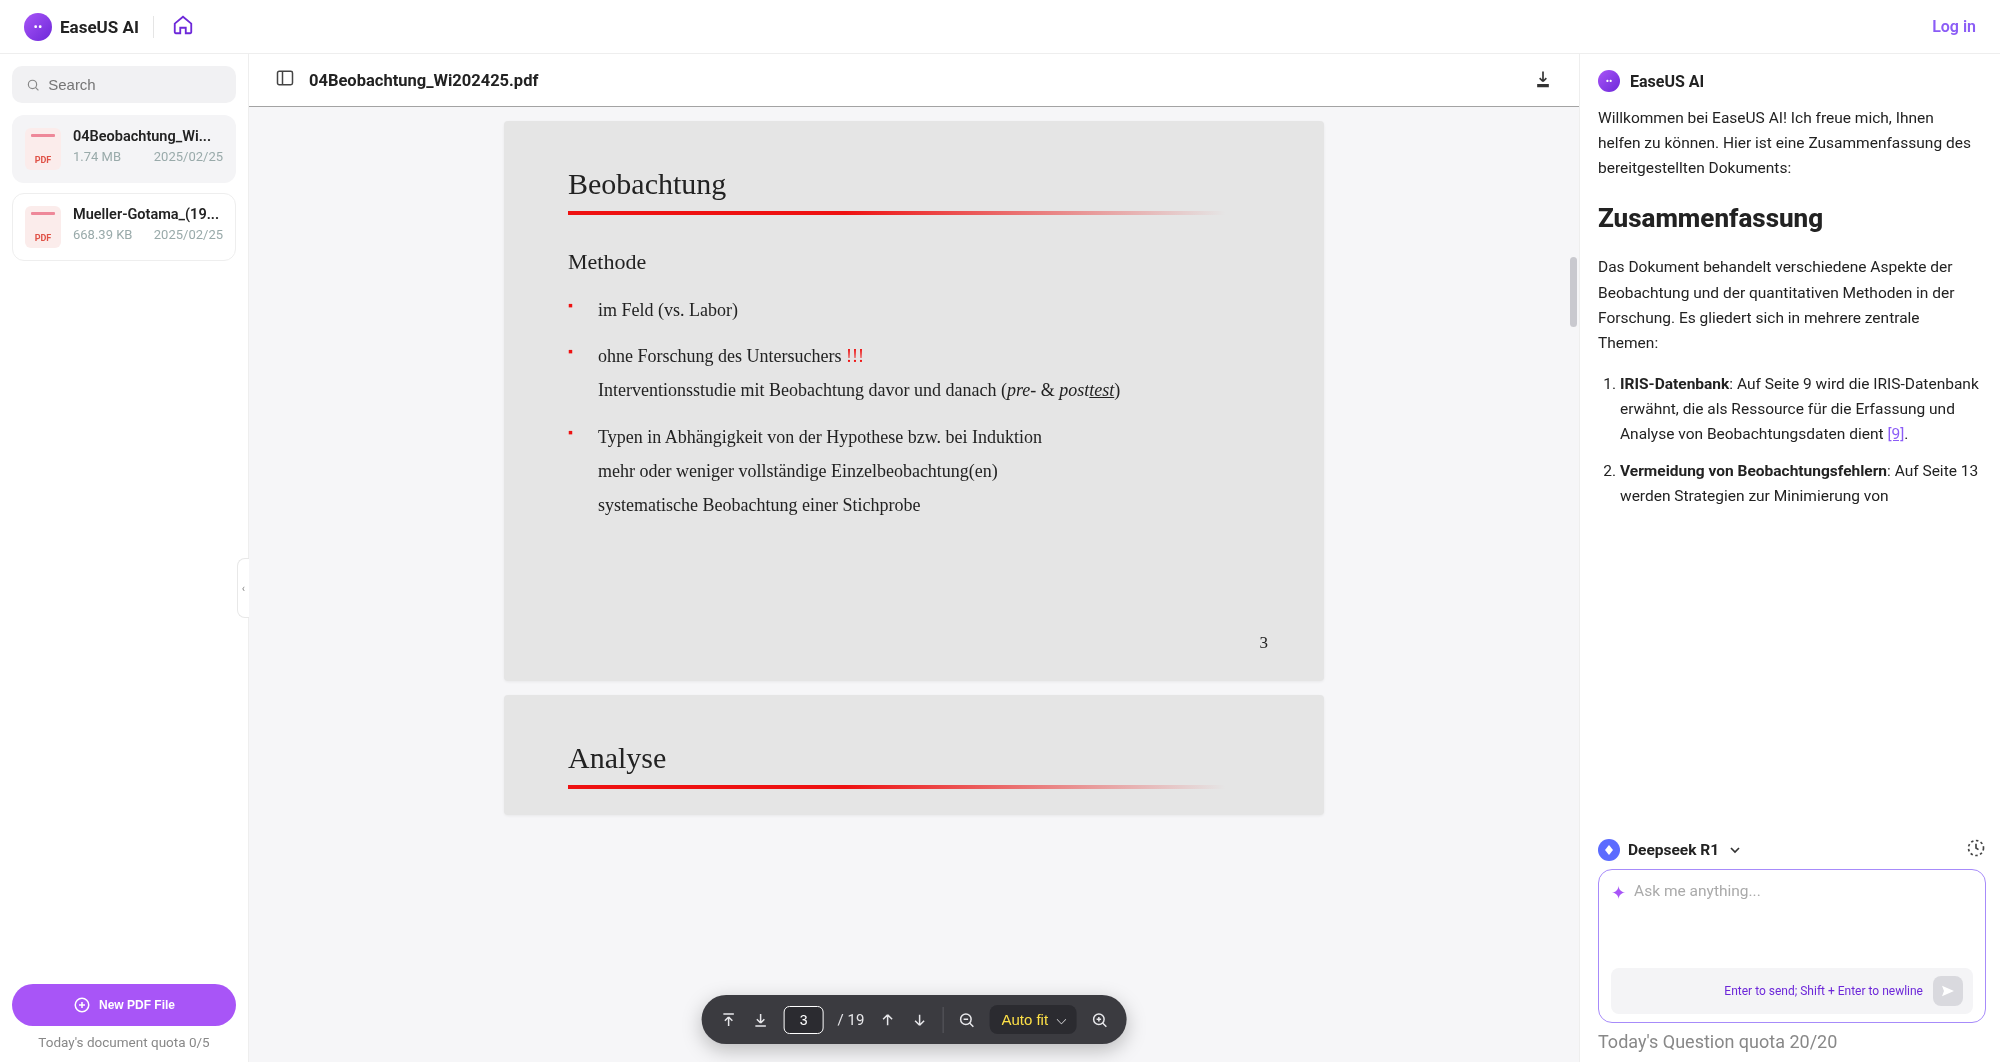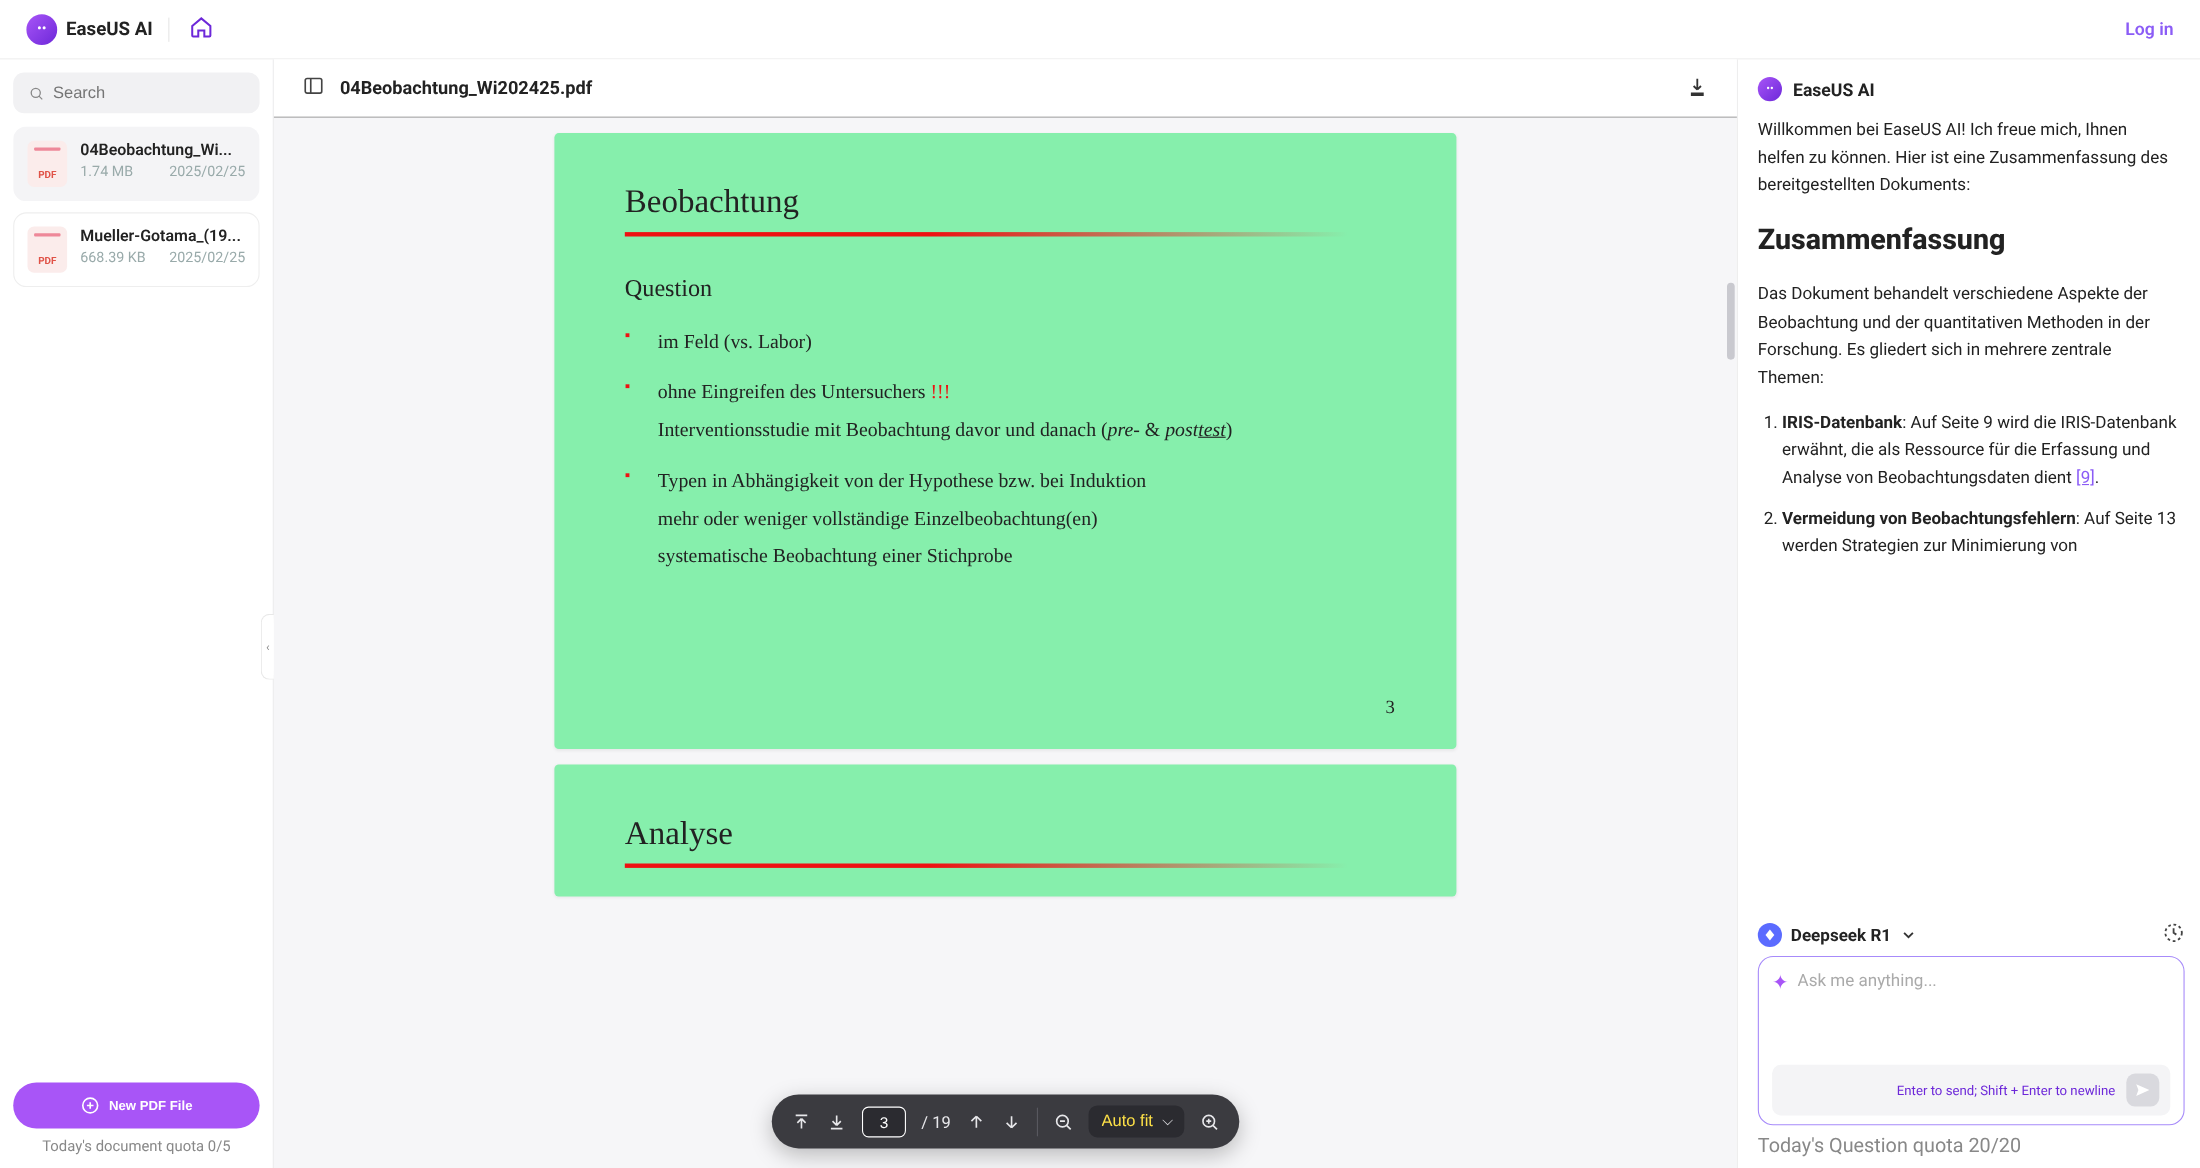--- a/index.html
+++ b/index.html
@@ -33,21 +33,21 @@
 .new-pdf-btn svg { width:18px; height:18px; stroke:#fff; fill:none; stroke-width:2; }
 .quota { color:#888; font-size:13.5px; }
 .main { flex:1; background:#f6f6f8; border-left:1px solid #eee; border-right:1px solid #eee; display:flex; flex-direction:column; min-width:0; position:relative; }
 .doc-header { background:#fff; display:flex; align-items:center; justify-content:space-between; padding:14px 26px; border-bottom:1px solid #a3a3a3; }
 .doc-title-wrap { display:flex; align-items:center; gap:14px; }
 .doc-icon svg { width:20px; height:20px; stroke:#444; fill:none; stroke-width:1.8; }
 .doc-title { font-weight:700; font-size:16.5px; }
 .dl-btn { background:none; border:none; cursor:pointer; }
 .dl-btn svg { width:20px; height:20px; stroke:#333; fill:none; stroke-width:2; }
 .doc-viewport { flex:1; overflow:auto; padding:14px 24px 90px; position:relative; }
-.page { background:#86efac; border-radius:4px; margin:0 auto 14px; padding:46px 64px 36px; max-width:820px; min-height:560px; box-shadow:0 1px 3px rgba(0,0,0,.06); position:relative; }
+.page { background:#e5e5e5; border-radius:4px; margin:0 auto 14px; padding:46px 64px 36px; max-width:820px; min-height:560px; box-shadow:0 1px 3px rgba(0,0,0,.06); position:relative; }
 .page h1 { font-size:30px; font-weight:500; font-family: Georgia, serif; margin-bottom:10px; }
 .red-rule { height:4px; background:linear-gradient(to right,#e11,#e11 40%,rgba(238,17,17,0) 95%); margin-bottom:34px; }
 .page h2 { font-size:22px; font-weight:500; font-family: Georgia, serif; margin-bottom:18px; }
 .bullets { list-style:none; }
 .bullets li { position:relative; padding-left:30px; margin-bottom:12px; font-size:18px; line-height:1.9; font-family: Georgia, serif; }
 .bullets li::before { content:"▪"; position:absolute; left:0; top:0; color:#e11; font-size:14px; }
 .sub { display:block; }
 .red-text { color:#e11; }
 .italic { font-style:italic; }
 .underline { text-decoration:underline; }
@@ -171,25 +171,25 @@
           <svg viewBox="0 0 24 24">
               <path d="M12 3v12m0 0 4-4m-4 4-4-4M5 19h14M5 21h14"></path>
             </svg>
         </button>
       </div>
       <div class="doc-viewport">
         <div class="vp-scrollbar"></div>
         <div class="page">
           <h1>Beobachtung</h1>
           <div class="red-rule"></div>
-          <h2>Question</h2>
+          <h2>Methode</h2>
           <ul class="bullets">
             <li><span>im Feld (vs. Labor)</span></li>
             <li>
-              <span>ohne Eingreifen des Untersuchers </span><span class="red-text">!!!</span>
+              <span>ohne Forschung des Untersuchers </span><span class="red-text">!!!</span>
               <span class="sub"><span>Interventionsstudie mit Beobachtung davor und danach (</span><span class="italic">pre</span><span>- &amp; </span><span class="italic">post</span><span class="italic underline">test</span><span>)</span></span>
             </li>
             <li>
               <span>Typen in Abhängigkeit von der Hypothese bzw. bei Induktion</span>
               <span class="sub">mehr oder weniger vollständige Einzelbeobachtung(en)</span>
               <span class="sub">systematische Beobachtung einer Stichprobe</span>
             </li>
           </ul>
           <div class="page-num">3</div>
         </div>

